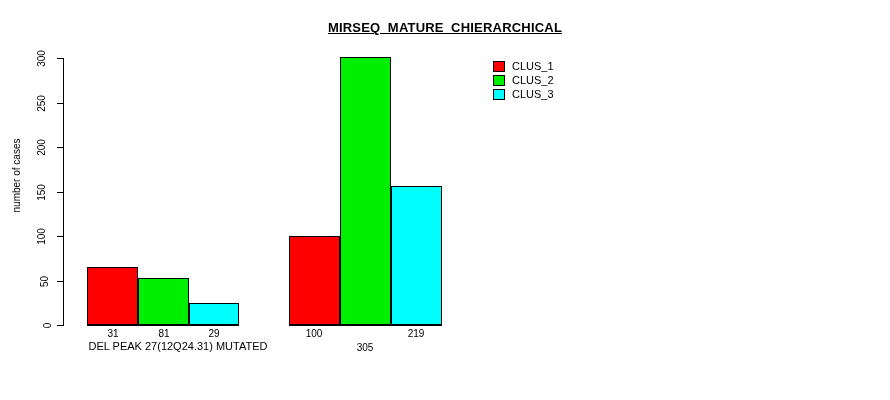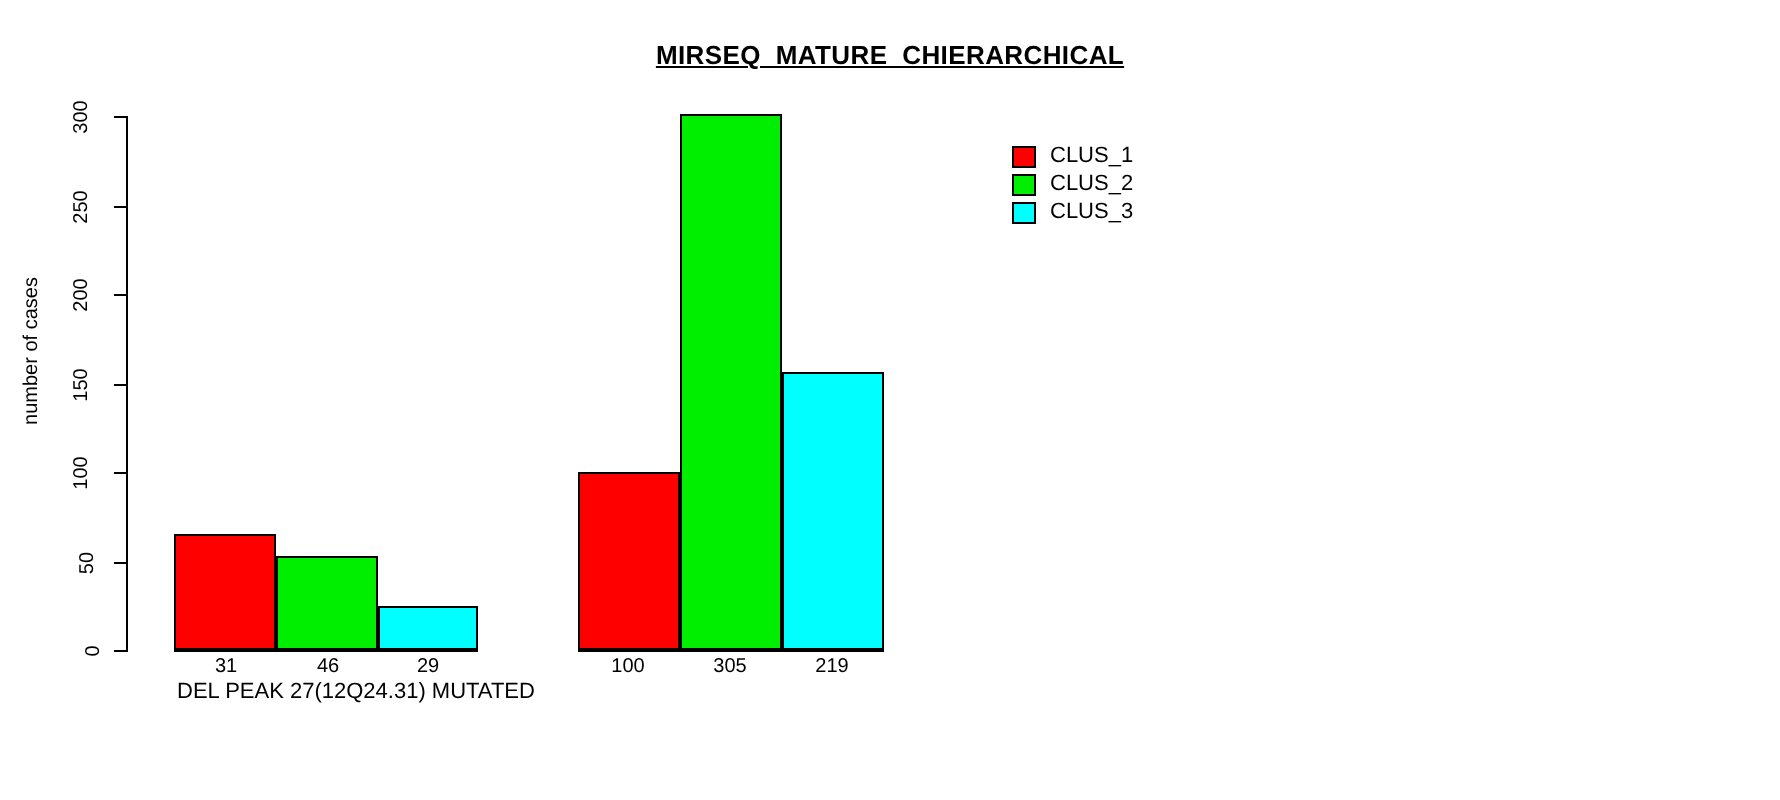--- a/index.html
+++ b/index.html
@@ -91,23 +91,22 @@
   .group-label {
     position: absolute;
     top: 340px;
     font-size: 11px;
     text-align: center;
     white-space: nowrap;
   }
   
   .legend {
     position: absolute;
-    left: 506px;
+    left: 493px;
     top: 59px;
-    margin-top: 12px;
   }
   .legend-row {
     display: flex;
     align-items: center;
     height: 14px;
   }
   .legend-swatch {
     width: 12px;
     height: 11px;
     box-sizing: border-box;
@@ -167,24 +166,24 @@
   <div class="bar" style="left:138px; width:51px; height:47px; background:#00EE00;"></div>
   <div class="bar" style="left:189px; width:50px; height:22px; background:#00FFFF;"></div>
 
   <div class="baseline" style="left:289px; width:153px;"></div>
 
   <div class="bar" style="left:289px; width:51px; height:89px; background:#FF0000;"></div>
   <div class="bar" style="left:340px; width:51px; height:268px; background:#00EE00;"></div>
   <div class="bar" style="left:391px; width:51px; height:139px; background:#00FFFF;"></div>
 
   <div class="bar-label" style="left:93px; width:40px;">31</div>
-  <div class="bar-label" style="left:144px; width:40px;">46</div>
+  <div class="bar-label" style="left:144px; width:40px;">81</div>
   <div class="bar-label" style="left:194px; width:40px;">29</div>
   <div class="bar-label" style="left:294px; width:40px;">100</div>
-  <div class="bar-label" style="left:345px; width:40px;">305</div>
+  <div class="bar-label" style="left:345px; width:40px;margin-top:14px;">305</div>
   <div class="bar-label" style="left:396px; width:40px;">219</div>
 
   <div class="group-label" style="left:58px; width:240px;">DEL PEAK 27(12Q24.31) MUTATED</div>
 
   <div class="legend">
     <div class="legend-row">
       <span class="legend-swatch" style="background:#FF0000;"></span>
       <span class="legend-text">CLUS_1</span>
     </div>
     <div class="legend-row">

